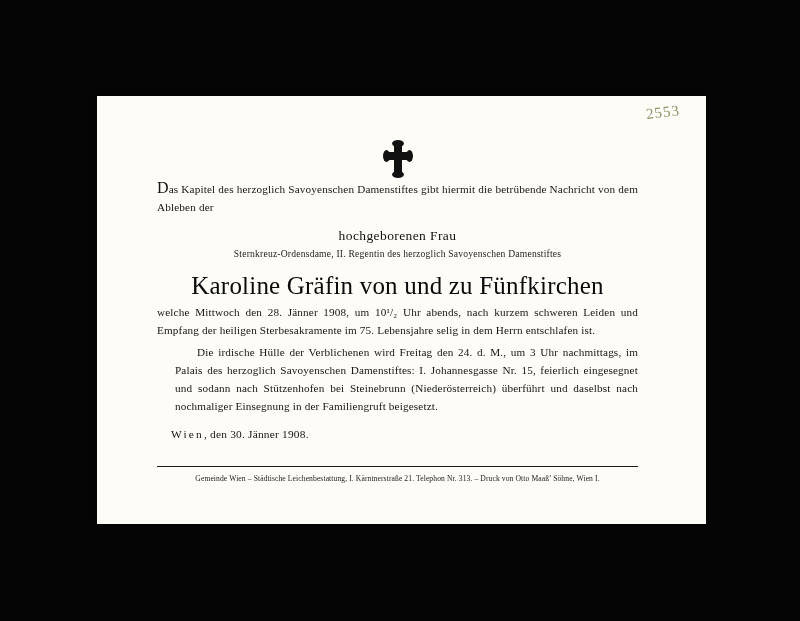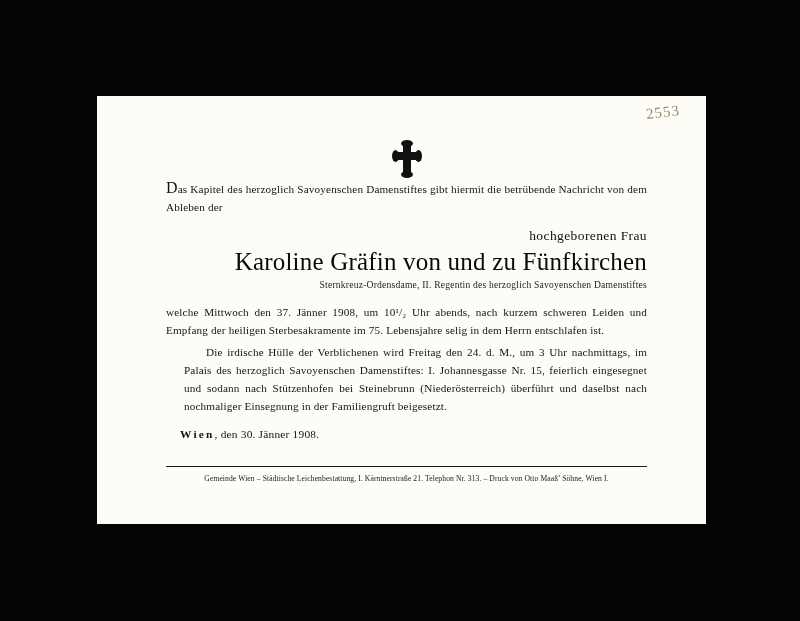--- a/index.html
+++ b/index.html
@@ -40,21 +40,21 @@
     font-family: "Liberation Serif", serif;
     font-size: 15px;
     color: #7d7a4e;
     letter-spacing: 1px;
     transform: rotate(-7deg);
     opacity: 0.85;
   }
 
   .inner {
     position: absolute;
-    left: 69px;
+    left: 60px;
     top: 26px;
     width: 481px;
   }
 
   
   .cross-wrap {
     text-align: center;
     height: 56px;
     padding-top: 20px;
     box-sizing: border-box;
@@ -108,21 +108,21 @@
   }
   .para.indent {
     text-indent: 22px;
   }
   .dropcap {
     font-size: 16px;
     line-height: 0;
   }
 
   .centered {
-    text-align: right;
+    text-align: center;
   }
 
   .title-rank {
     font-size: 13.5px;
     color: #111;
     margin-top: 12px;
     margin-bottom: 4px;
     letter-spacing: 0.4px;
     font-weight: normal;
   }
@@ -145,21 +145,20 @@
 
   .place-date {
     font-size: 11.4px;
     color: #141414;
     margin-top: 13px;
     padding-left: 14px;
     letter-spacing: 0.2px;
   }
   .place-date .sp {
     letter-spacing: 2.2px;
-    font-weight: bold;
   }
 
   hr.rule {
     border: none;
     border-top: 1px solid #1a1a1a;
     margin: 26px 0 7px 0;
     width: 100%;
   }
 
   .imprint {
@@ -190,25 +189,25 @@
           <span class="nub n2"></span>
           <span class="nub n3"></span>
           <span class="nub n4"></span>
         </span>
       </div>
 
       <p class="para first"><span class="dropcap">D</span><span>as Kapitel des herzoglich Savoyenschen Damenstiftes gibt hiermit die betrübende Nachricht von dem Ableben der</span></p>
 
       <div class="centered title-rank">hochgeborenen Frau</div>
 
+      <div class="centered deceased-sub">Sternkreuz-Ordensdame, II. Regentin des herzoglich Savoyenschen Damenstiftes</div>
+
       <div class="centered deceased-name">Karoline Gräfin von und zu Fünfkirchen</div>
 
-      <div class="centered deceased-sub">Sternkreuz-Ordensdame, II. Regentin des herzoglich Savoyenschen Damenstiftes</div>
-
-      <p class="para">welche Mittwoch den 37. Jänner 1908, um 10¹/₂ Uhr abends, nach kurzem schweren Leiden und Empfang der heiligen Sterbesakramente im 75. Lebensjahre selig in dem Herrn entschlafen ist.</p>
+      <p class="para">welche Mittwoch den 28. Jänner 1908, um 10¹/₂ Uhr abends, nach kurzem schweren Leiden und Empfang der heiligen Sterbesakramente im 75. Lebensjahre selig in dem Herrn entschlafen ist.</p>
 
       <p class="para indent spaced-para">Die irdische Hülle der Verblichenen wird Freitag den 24. d. M., um 3 Uhr nachmittags, im Palais des herzoglich Savoyenschen Damenstiftes: I. Johannesgasse Nr. 15, feierlich eingesegnet und sodann nach Stützenhofen bei Steinebrunn (Niederösterreich) überführt und daselbst nach nochmaliger Einsegnung in der Familiengruft beigesetzt.</p>
 
 
       <div class="place-date"><span class="sp">Wien</span><span>, den 30. Jänner 1908.</span></div>
 
       <hr class="rule">
 
       <div class="imprint">Gemeinde Wien – Städtische Leichenbestattung, I. Kärntnerstraße 21. Telephon Nr. 313. – Druck von Otto Maaß’ Söhne, Wien I.</div>
     </div>

